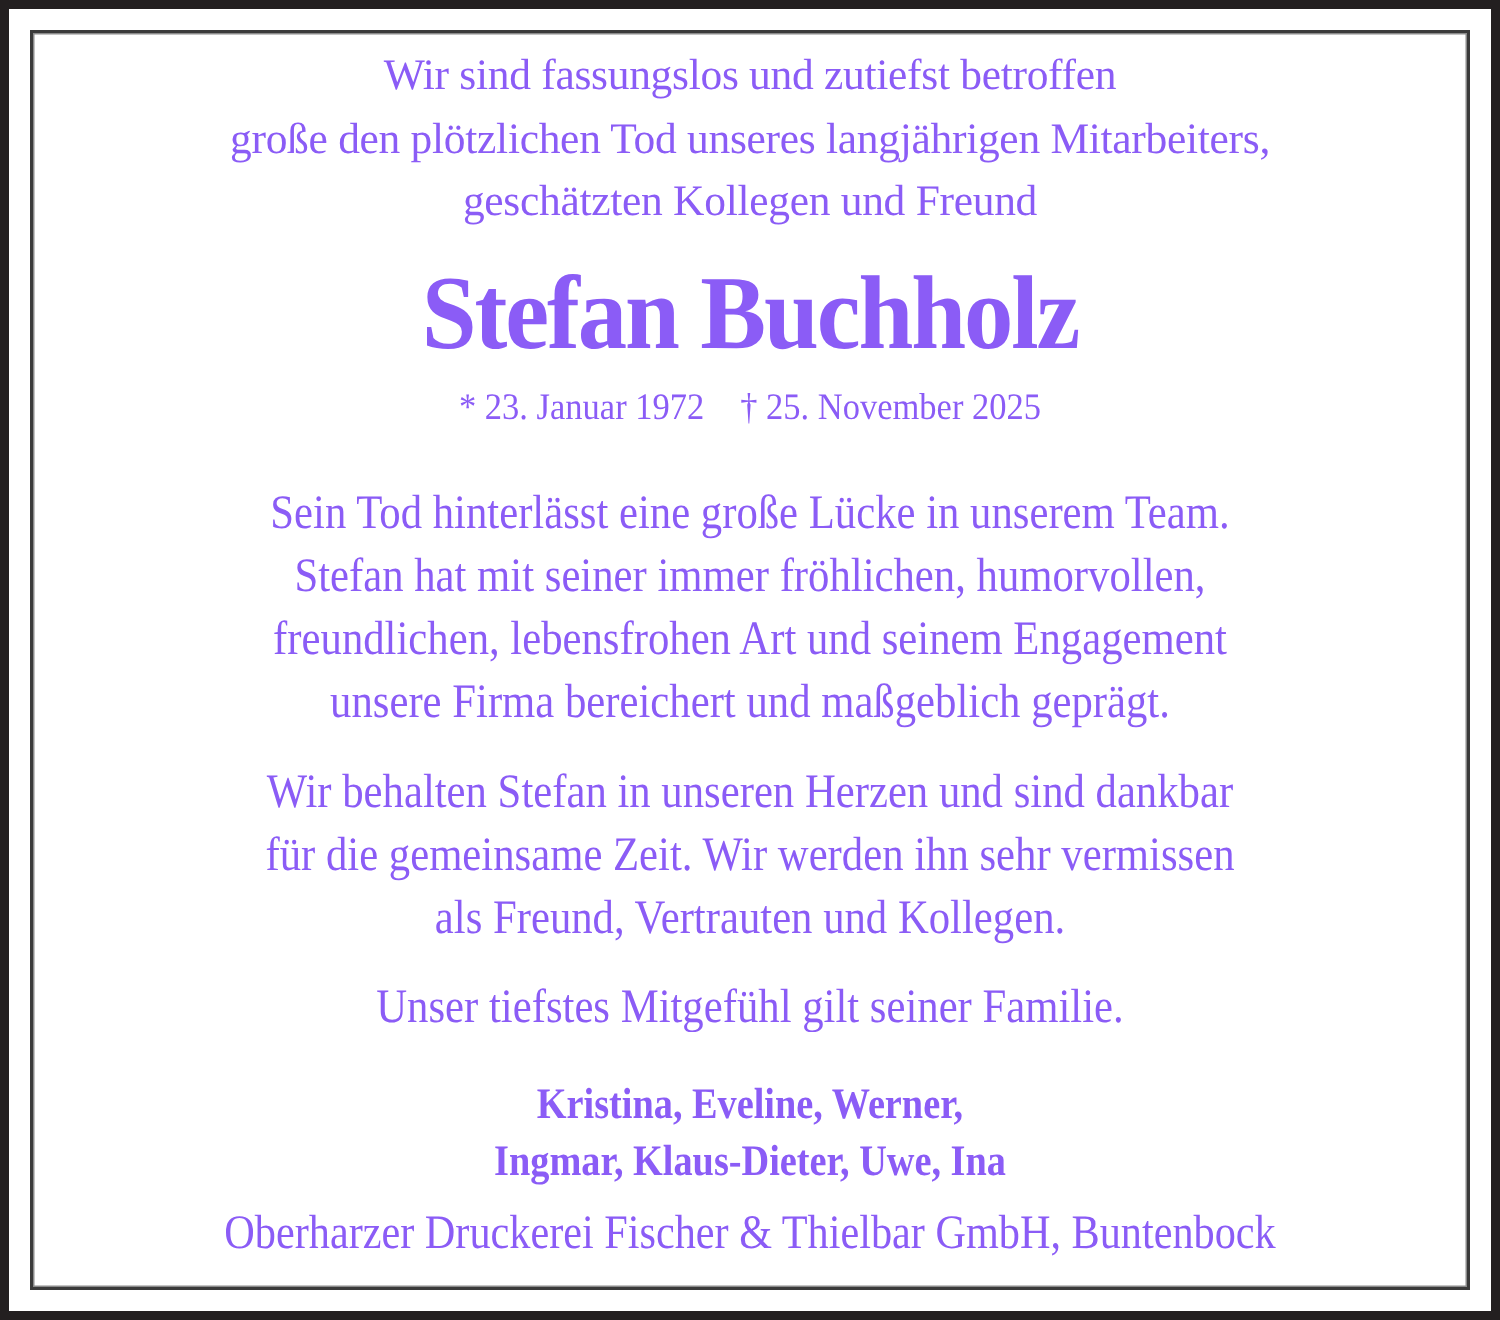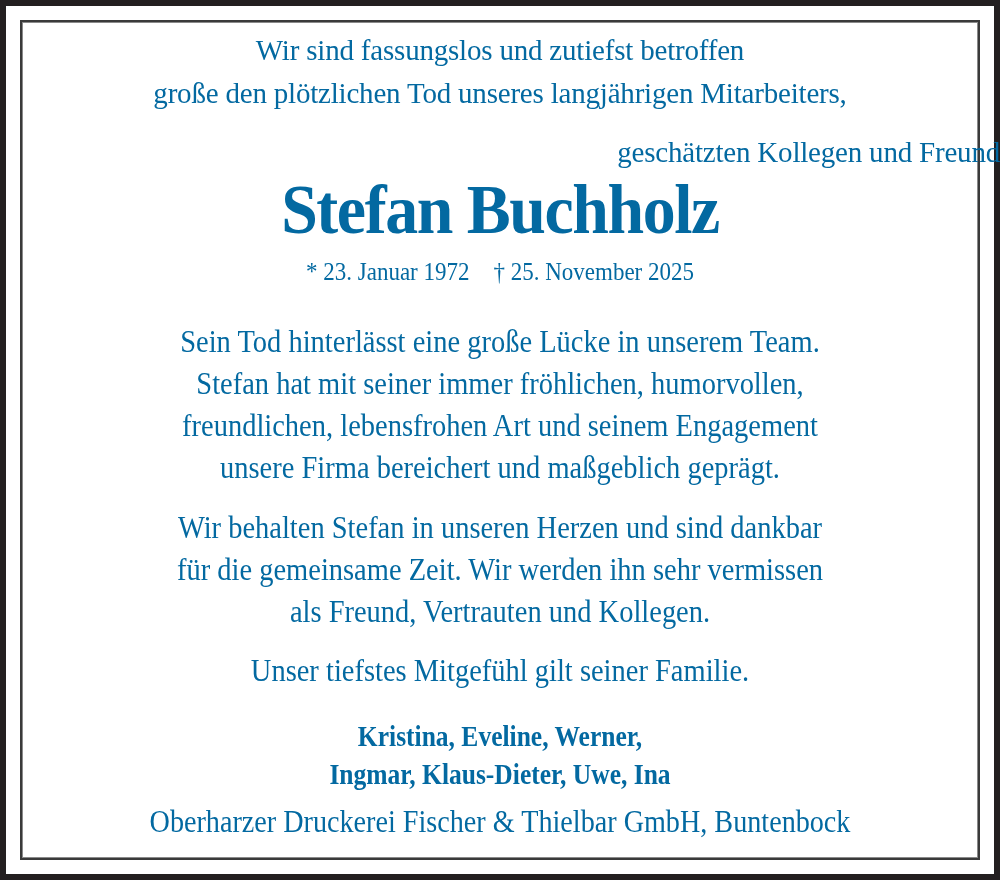--- a/index.html
+++ b/index.html
@@ -7,21 +7,21 @@
   .frame-outer {
     position: absolute; left: 0; top: 0; width: 1000px; height: 880px;
     box-sizing: border-box; border: 6px solid #231f20; background: #fff;
   }
   .frame-inner {
     position: absolute; left: 14px; top: 14px; right: 14px; bottom: 14px;
     border: 2px solid #3a3a3a; box-shadow: 0 0 0 1px #8a8a8a inset;
   }
   .content {
     position: absolute; left: 0; top: 0; width: 1000px; height: 880px;
-    font-family: "Liberation Serif", "DejaVu Serif", serif; color: #0369a1;
+    font-family: "Liberation Serif", "DejaVu Serif", serif; color: #8b5cf6;
     text-align: center;
   }
   .line { position: absolute; left: 0; width: 1000px; white-space: nowrap; }
   .intro { font-size: 29px; letter-spacing: -0.2px; }
   .name { font-size: 70px; font-weight: bold; letter-spacing: -1.5px; transform: scaleX(0.94); }
   .dates { font-size: 25px; transform: scaleX(0.92); }
   .dates .sep { display: inline-block; width: 26px; }
   .body { font-size: 32px; transform: scaleX(0.89); }
   .sig { font-size: 29px; font-weight: bold; transform: scaleX(0.88); }
   .company { font-size: 32px; transform: scaleX(0.88); }
@@ -29,21 +29,21 @@
 </head>
 <body>
 
 <div class="frame-outer">
   <div class="frame-inner"></div>
 </div>
 
 <div class="content">
   <div class="line intro" style="top:34px;">Wir sind fassungslos und zutiefst betroffen</div>
   <div class="line intro" style="top:77px;">große den plötzlichen Tod unseres langjährigen Mitarbeiters,</div>
-  <div class="line intro" style="top:136px;text-align:right;">geschätzten Kollegen und Freund</div>
+  <div class="line intro" style="top:118px;">geschätzten Kollegen und Freund</div>
 
   <div class="line name" style="top:170px;">Stefan Buchholz</div>
 
   <div class="line dates" style="top:258px;">
     <span>* 23. Januar 1972</span><span class="sep"></span><span>† 25. November 2025</span>
   </div>
 
   <div class="line body" style="top:323px;">Sein Tod hinterlässt eine große Lücke in unserem Team.</div>
   <div class="line body" style="top:365px;">Stefan hat mit seiner immer fröhlichen, humorvollen,</div>
   <div class="line body" style="top:407px;">freundlichen, lebensfrohen Art und seinem Engagement</div>

